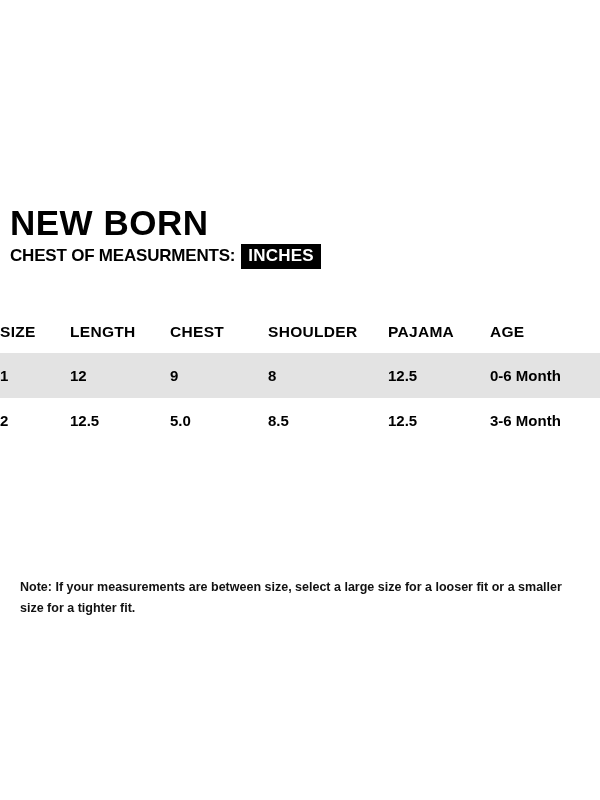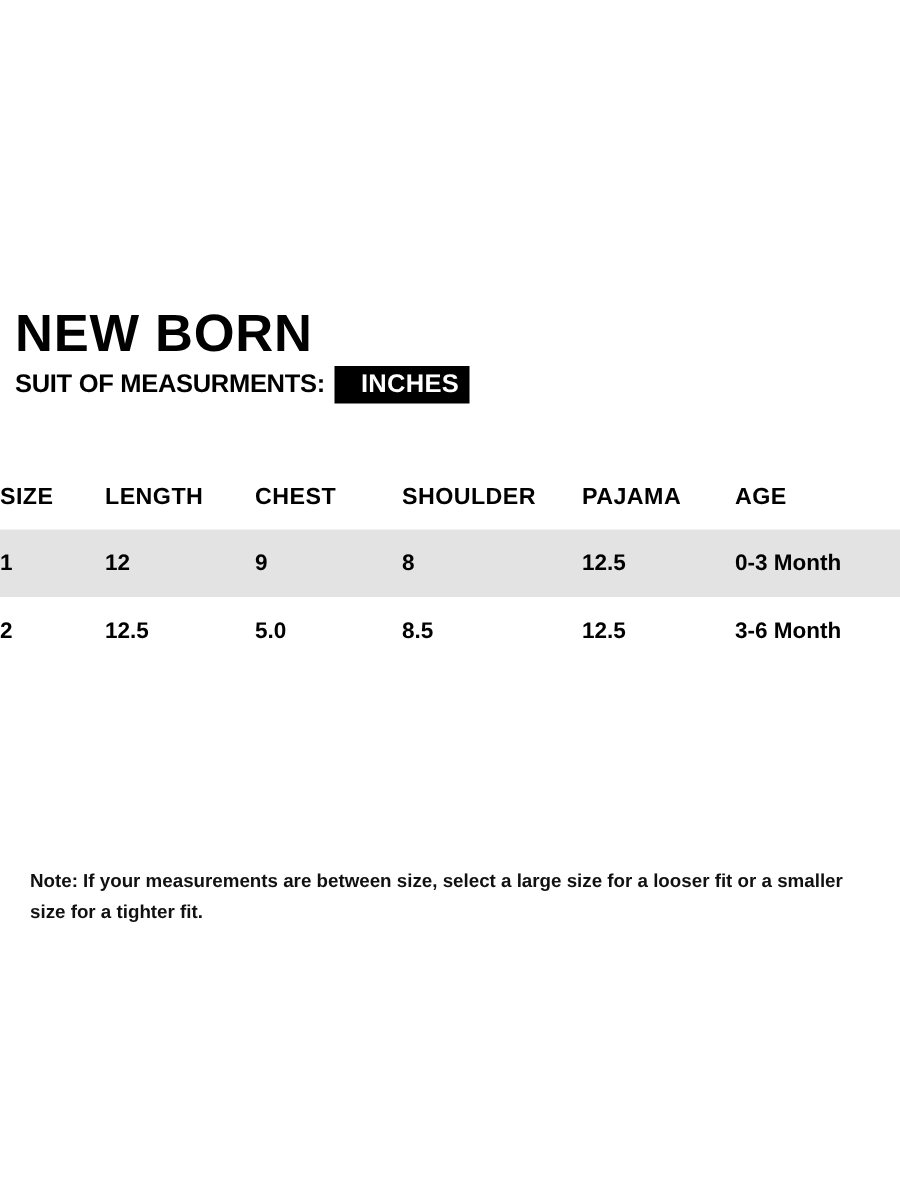--- a/index.html
+++ b/index.html
@@ -47,21 +47,21 @@
     align-items: center;
     font-size: 17px;
     font-weight: 700;
     letter-spacing: -0.2px;
     color: #000000;
   }
   .unit-value {
     display: inline-block;
     background: #000000;
     color: #ffffff;
-    padding: 2px 7px 3px 18px;
+    padding: 2px 7px 3px 7px;
     margin-left: 6px;
     font-size: 17px;
     font-weight: 700;
     letter-spacing: 0.2px;
   }
 
   table.size-table {
     position: absolute;
     top: 313px;
     left: 0;
@@ -110,21 +110,21 @@
   }
 </style>
 </head>
 <body>
 
 <div class="page">
 
   <div class="header-block">
     <h1 class="title">NEW BORN</h1>
     <div class="unit-line">
-      <span>SUIT OF MEASURMENTS:</span>
+      <span>CHEST OF MEASURMENTS:</span>
       <span class="unit-value">INCHES</span>
     </div>
   </div>
 
   <table class="size-table">
     <colgroup>
       <col class="c-size">
       <col class="c-length">
       <col class="c-chest">
       <col class="c-shoulder">
@@ -141,21 +141,21 @@
         <th>AGE</th>
       </tr>
     </thead>
     <tbody>
       <tr class="row-shaded">
         <td>1</td>
         <td>12</td>
         <td>9</td>
         <td>8</td>
         <td>12.5</td>
-        <td>0-3 Month</td>
+        <td>0-6 Month</td>
       </tr>
       <tr class="row-plain">
         <td>2</td>
         <td>12.5</td>
         <td>5.0</td>
         <td>8.5</td>
         <td>12.5</td>
         <td>3-6 Month</td>
       </tr>
     </tbody>

